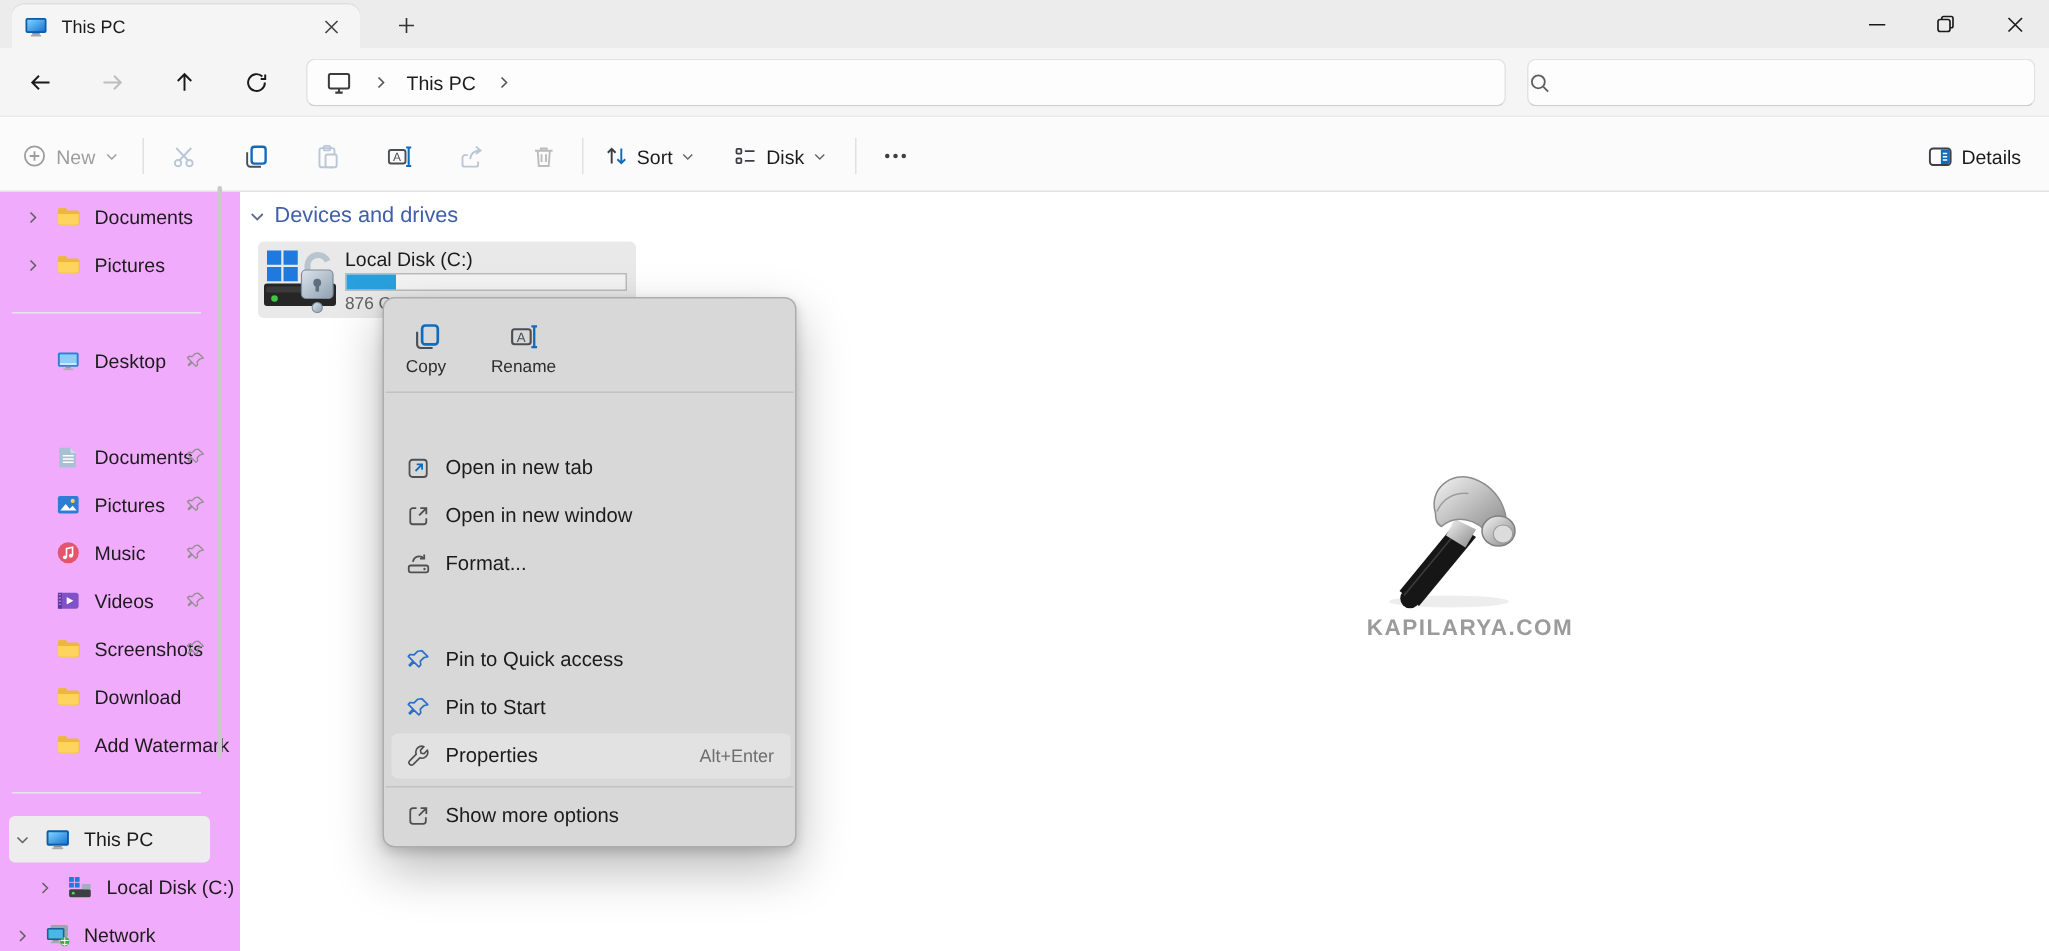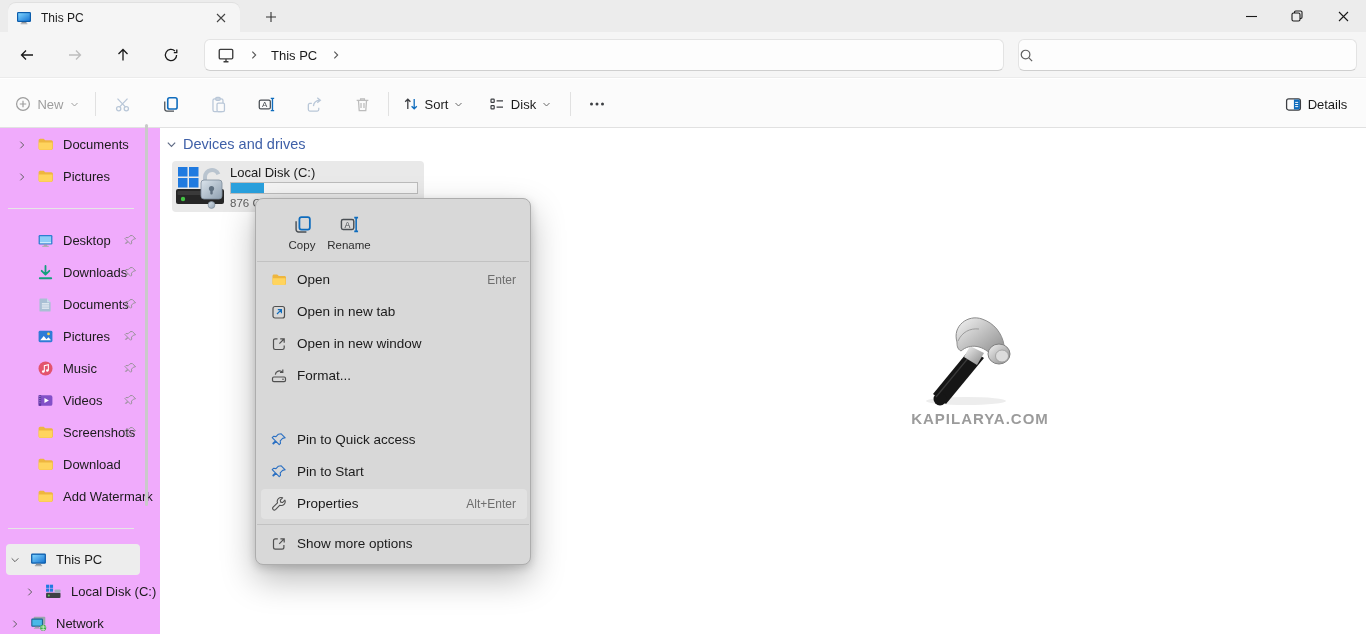--- a/index.html
+++ b/index.html
@@ -334,33 +334,20 @@
         </svg>
       </span>
     <span class="lbl">Desktop</span>
     <span class="pin">
         <svg width="13" height="13" viewBox="0 0 16 16" fill="none" stroke="#8f8f8f" stroke-width="1.1" stroke-linejoin="round">
           <path d="M10.2 1.8l4 4-2.6.6-2.4 2.4.3 2.5-1.3 1.3-3.2-3.2-2.6 2.6-.6-.6 2.6-2.6-3.2-3.2 1.3-1.3 2.5.3 2.4-2.4z"></path>
         </svg>
       </span>
   </div>
 
-  <div class="srow pinned" style="top:129px">
-    <span class="sic">
-        <svg width="17" height="17" viewBox="0 0 16 16" fill="none" stroke="#12a07c" stroke-width="1.7" stroke-linecap="round" stroke-linejoin="round">
-          <path d="M8 1.8v8M4.4 6.4L8 10l3.6-3.6M2.6 13.4h10.8"></path>
-        </svg>
-      </span>
-    <span class="lbl">Downloads</span>
-    <span class="pin">
-        <svg width="13" height="13" viewBox="0 0 16 16" fill="none" stroke="#8f8f8f" stroke-width="1.1" stroke-linejoin="round">
-          <path d="M10.2 1.8l4 4-2.6.6-2.4 2.4.3 2.5-1.3 1.3-3.2-3.2-2.6 2.6-.6-.6 2.6-2.6-3.2-3.2 1.3-1.3 2.5.3 2.4-2.4z"></path>
-        </svg>
-      </span>
-  </div>
 
   <div class="srow pinned" style="top:161px">
     <span class="sic">
         <svg width="17" height="17" viewBox="0 0 16 16">
           <path d="M3.2 2.4h6.2l3.4 3.4v8a.9.9 0 0 1-.9.9H3.2a.9.9 0 0 1-.9-.9V3.3a.9.9 0 0 1 .9-.9z" fill="#a9bfd4"></path>
           <path d="M9.4 2.4l3.4 3.4H9.4z" fill="#c9dbea"></path>
           <path d="M4.6 7.4h6.8M4.6 9.4h6.8M4.6 11.4h6.8" stroke="#fff" stroke-width=".9"></path>
         </svg>
       </span>
     <span class="lbl">Documents</span>
@@ -583,21 +570,21 @@
       <path d="M58 33c4-9 12-13 21-12" fill="none" stroke="#9c9c9c" stroke-width="1"></path>
       <ellipse cx="99" cy="46" rx="11" ry="10" fill="url(#mtl)" stroke="#808080" stroke-width="1"></ellipse>
       <ellipse cx="102" cy="48" rx="6.5" ry="6" fill="#dcdcdc" stroke="#9a9a9a" stroke-width=".8"></ellipse>
     </svg>
   </span>
   <div class="wmark-text">KAPILARYA.COM</div>
 </div>
 
 <div class="cmenu">
 
-  <div class="qa" style="left:20px">
+  <div class="qa" style="left:2px">
     <span>
         <svg width="19" height="19" viewBox="0 0 16 16" fill="none">
           <path d="M11.3 14.3H4.6a2 2 0 0 1-2-2V5.2" stroke="#4a4f54" stroke-width="1.2"></path>
           <rect x="5.4" y="1.7" width="8.8" height="10.6" rx="1.8" stroke="#0f6cbd" stroke-width="1.5"></rect>
         </svg>
       </span>
     <span class="qlbl">Copy</span>
   </div>
   <div class="qa" style="left:67px">
     <span>
@@ -605,30 +592,20 @@
           <rect x="1.2" y="3.8" width="10.4" height="8.4" rx="1.4" stroke="#4a4f54" stroke-width="1.2"></rect>
           <text x="3.8" y="10.8" font-size="7.5" fill="#4a4f54" font-family="Liberation Sans,sans-serif">A</text>
           <path d="M13.6 2.2v11.6M12 2.2h3.2M12 13.8h3.2" stroke="#0f6cbd" stroke-width="1.3"></path>
         </svg>
       </span>
     <span class="qlbl">Rename</span>
   </div>
 
   <div class="msep" style="top:62px"></div>
 
-  <div class="mi" style="top:65px">
-    <span class="mic">
-        <svg width="16" height="16" viewBox="0 0 16 16">
-          <path d="M1.5 4c0-.8.7-1.5 1.5-1.5h3.2l1.6 1.6h5.7c.8 0 1.5.7 1.5 1.5v6c0 .8-.7 1.5-1.5 1.5H3c-.8 0-1.5-.7-1.5-1.5z" fill="#eeb63f"></path>
-          <path d="M1.5 6.2h13v5.3c0 .8-.7 1.5-1.5 1.5H3c-.8 0-1.5-.7-1.5-1.5z" fill="#ffd45e"></path>
-        </svg>
-      </span>
-    <span class="mlbl">Open</span>
-    <span class="msc">Enter</span>
-  </div>
 
   <div class="mi" style="top:97px">
     <span class="mic">
         <svg width="16" height="16" viewBox="0 0 16 16" fill="none">
           <rect x="2" y="2.5" width="11.5" height="11.5" rx="2" stroke="#505050" stroke-width="1.2"></rect>
           <path d="M6 10l4.2-4.2M6.8 5.6h3.6v3.6" stroke="#0f6cbd" stroke-width="1.2"></path>
         </svg>
       </span>
     <span class="mlbl">Open in new tab</span>
   </div>

